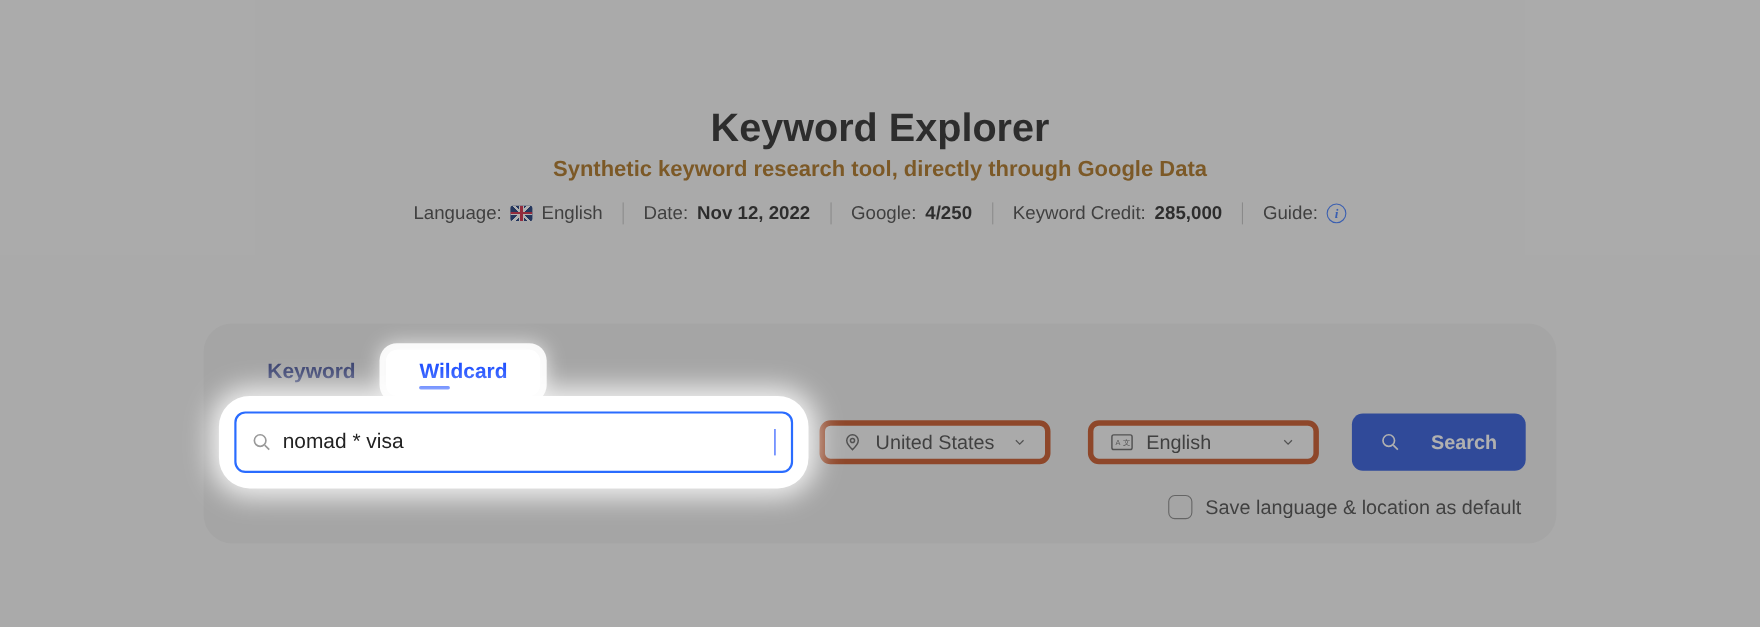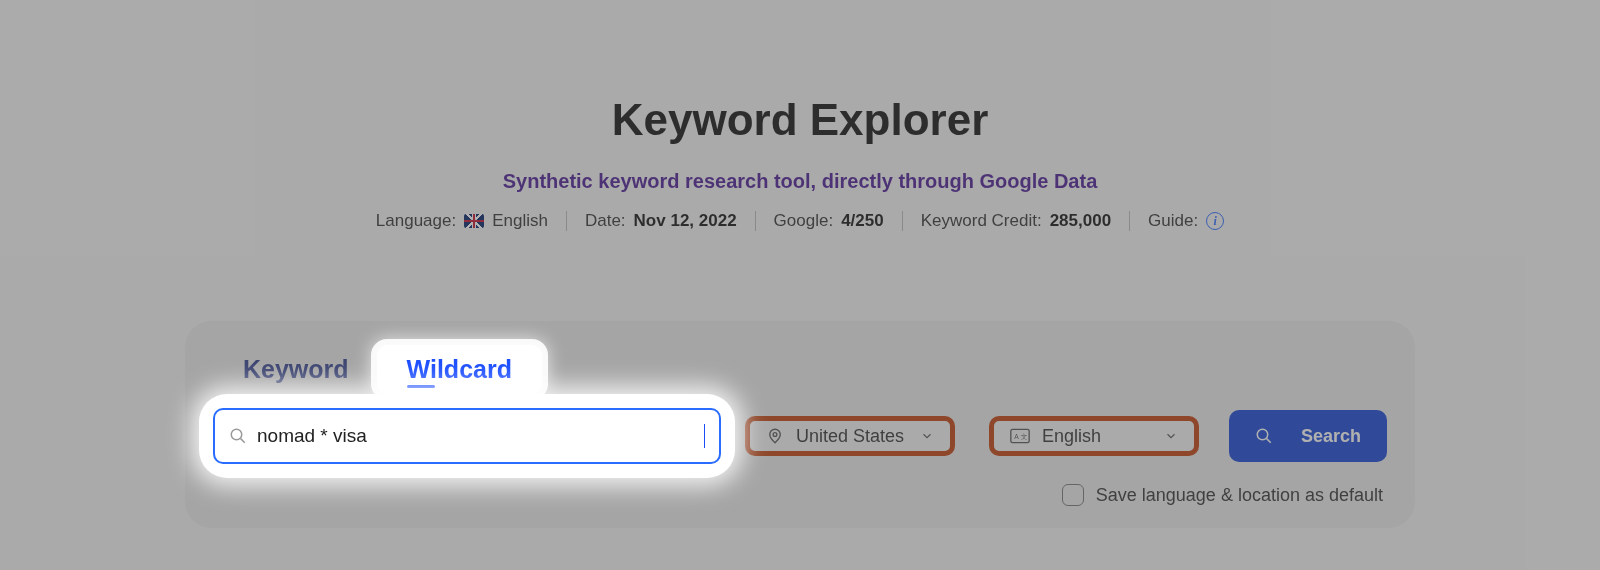--- a/index.html
+++ b/index.html
@@ -17,30 +17,30 @@
     pointer-events: none;
     z-index: 5;
   }
   .page {
     background: #f5f5f5;
     width: 100%; height: 100%;
     display: flex; flex-direction: column; align-items: center;
     padding-top: 95px;
   }
   .title {
-    font-size: 44px;
+    font-size: 36px;
     font-weight: 700;
     color: #111;
     text-align: center;
   }
   .subtitle {
     font-size: 20px;
     font-weight: 600;
-    color: #4c1d95;
-    margin-top: 25px;
+    color: #a16207;
+    margin-top: 6px;
     text-align: center;
   }
   .metabar {
     display: flex;
     align-items: center;
     gap: 0;
     margin-top: 18px;
     font-size: 17px;
     color: #333;
   }
@@ -81,21 +81,21 @@
     margin-top: 90px;
     width: 1230px;
     background: #ececec;
     border-radius: 26px;
     padding: 24px 28px 22px 28px;
     display: flex;
     flex-direction: column;
   }
   .tabs {
     display: flex; align-items: center; gap: 0;
-    font-size: 25px; font-weight: 700;
+    font-size: 19px; font-weight: 700;
     color: #2a3a8a;
     margin-left: 4px;
   }
   .tab {
     padding: 8px 26px;
     cursor: pointer;
     position: relative;
   }
   .tabsep {
     width: 1px; height: 22px; background: #b8b8b8;

